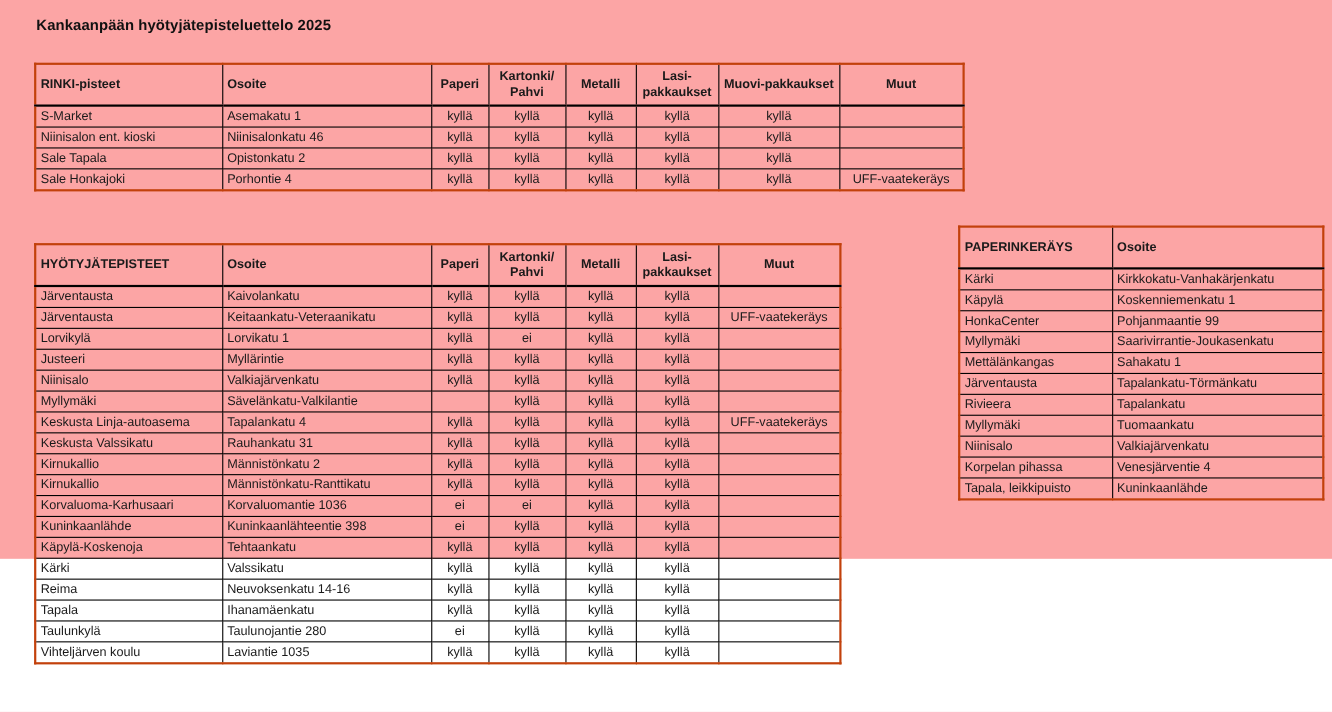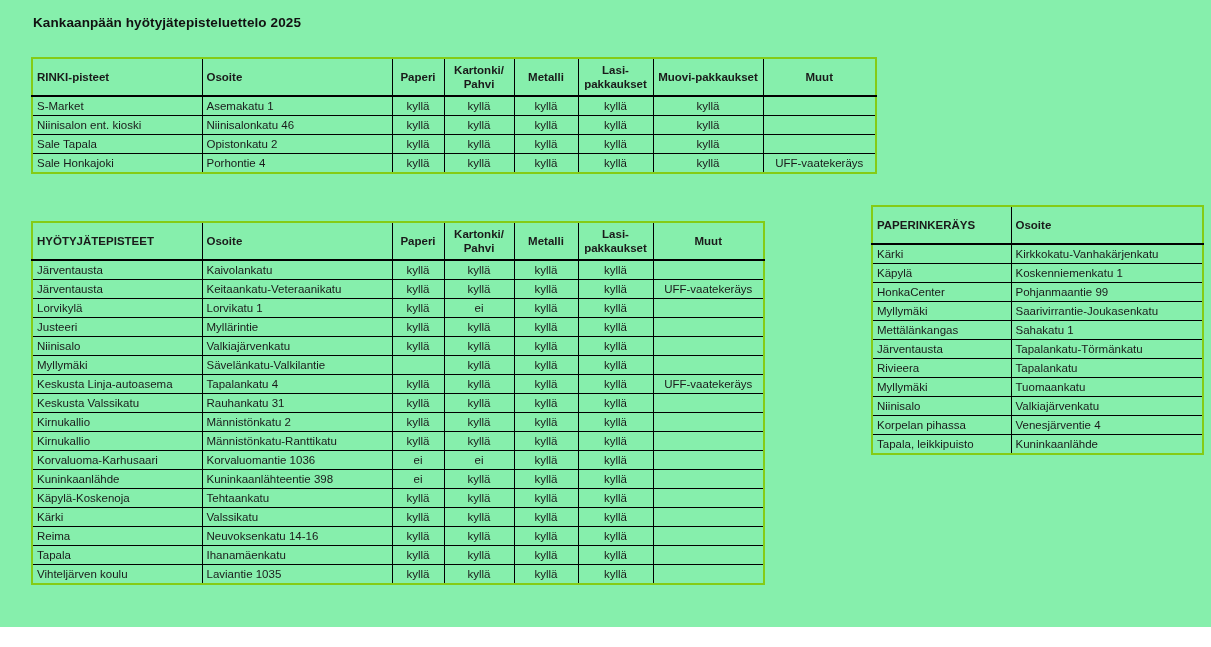--- a/index.html
+++ b/index.html
@@ -9,37 +9,37 @@
     width: 1211px;
     height: 647px;
     overflow: hidden;
     font-family: "Liberation Sans", sans-serif;
     color: #1a1a1a;
     position: relative;
   }
   .page {
     position: relative;
     width: 1211px;
-    height: 627px;
-    background: #86efac;
+    height: 508px;
+    background: #fca5a5;
   }
   .doc-title {
     position: absolute;
     left: 33px;
     top: 15px;
     font-size: 13.5px;
     font-weight: bold;
     color: #111111;
     letter-spacing: 0.1px;
   }
   table.data-table {
     position: absolute;
     border-collapse: collapse;
     table-layout: fixed;
-    border: 2px solid #84cc16;
+    border: 2px solid #c2410c;
     font-size: 11.5px;
     color: #1a1a1a;
   }
   table.data-table th,
   table.data-table td {
     border: 1px solid #000000;
     padding: 0 4px;
     vertical-align: middle;
     overflow: hidden;
     white-space: nowrap;
@@ -305,20 +305,29 @@
         <tr>
           <td>Tapala</td>
           <td>Ihanamäenkatu</td>
           <td class="center">kyllä</td>
           <td class="center">kyllä</td>
           <td class="center">kyllä</td>
           <td class="center">kyllä</td>
           <td class="center"></td>
         </tr>
         <tr>
+          <td>Taulunkylä</td>
+          <td>Taulunojantie 280</td>
+          <td class="center">ei</td>
+          <td class="center">kyllä</td>
+          <td class="center">kyllä</td>
+          <td class="center">kyllä</td>
+          <td class="center"></td>
+        </tr>
+        <tr>
           <td>Vihteljärven koulu</td>
           <td>Laviantie 1035</td>
           <td class="center">kyllä</td>
           <td class="center">kyllä</td>
           <td class="center">kyllä</td>
           <td class="center">kyllä</td>
           <td class="center"></td>
         </tr>
       </tbody>
   </table>

